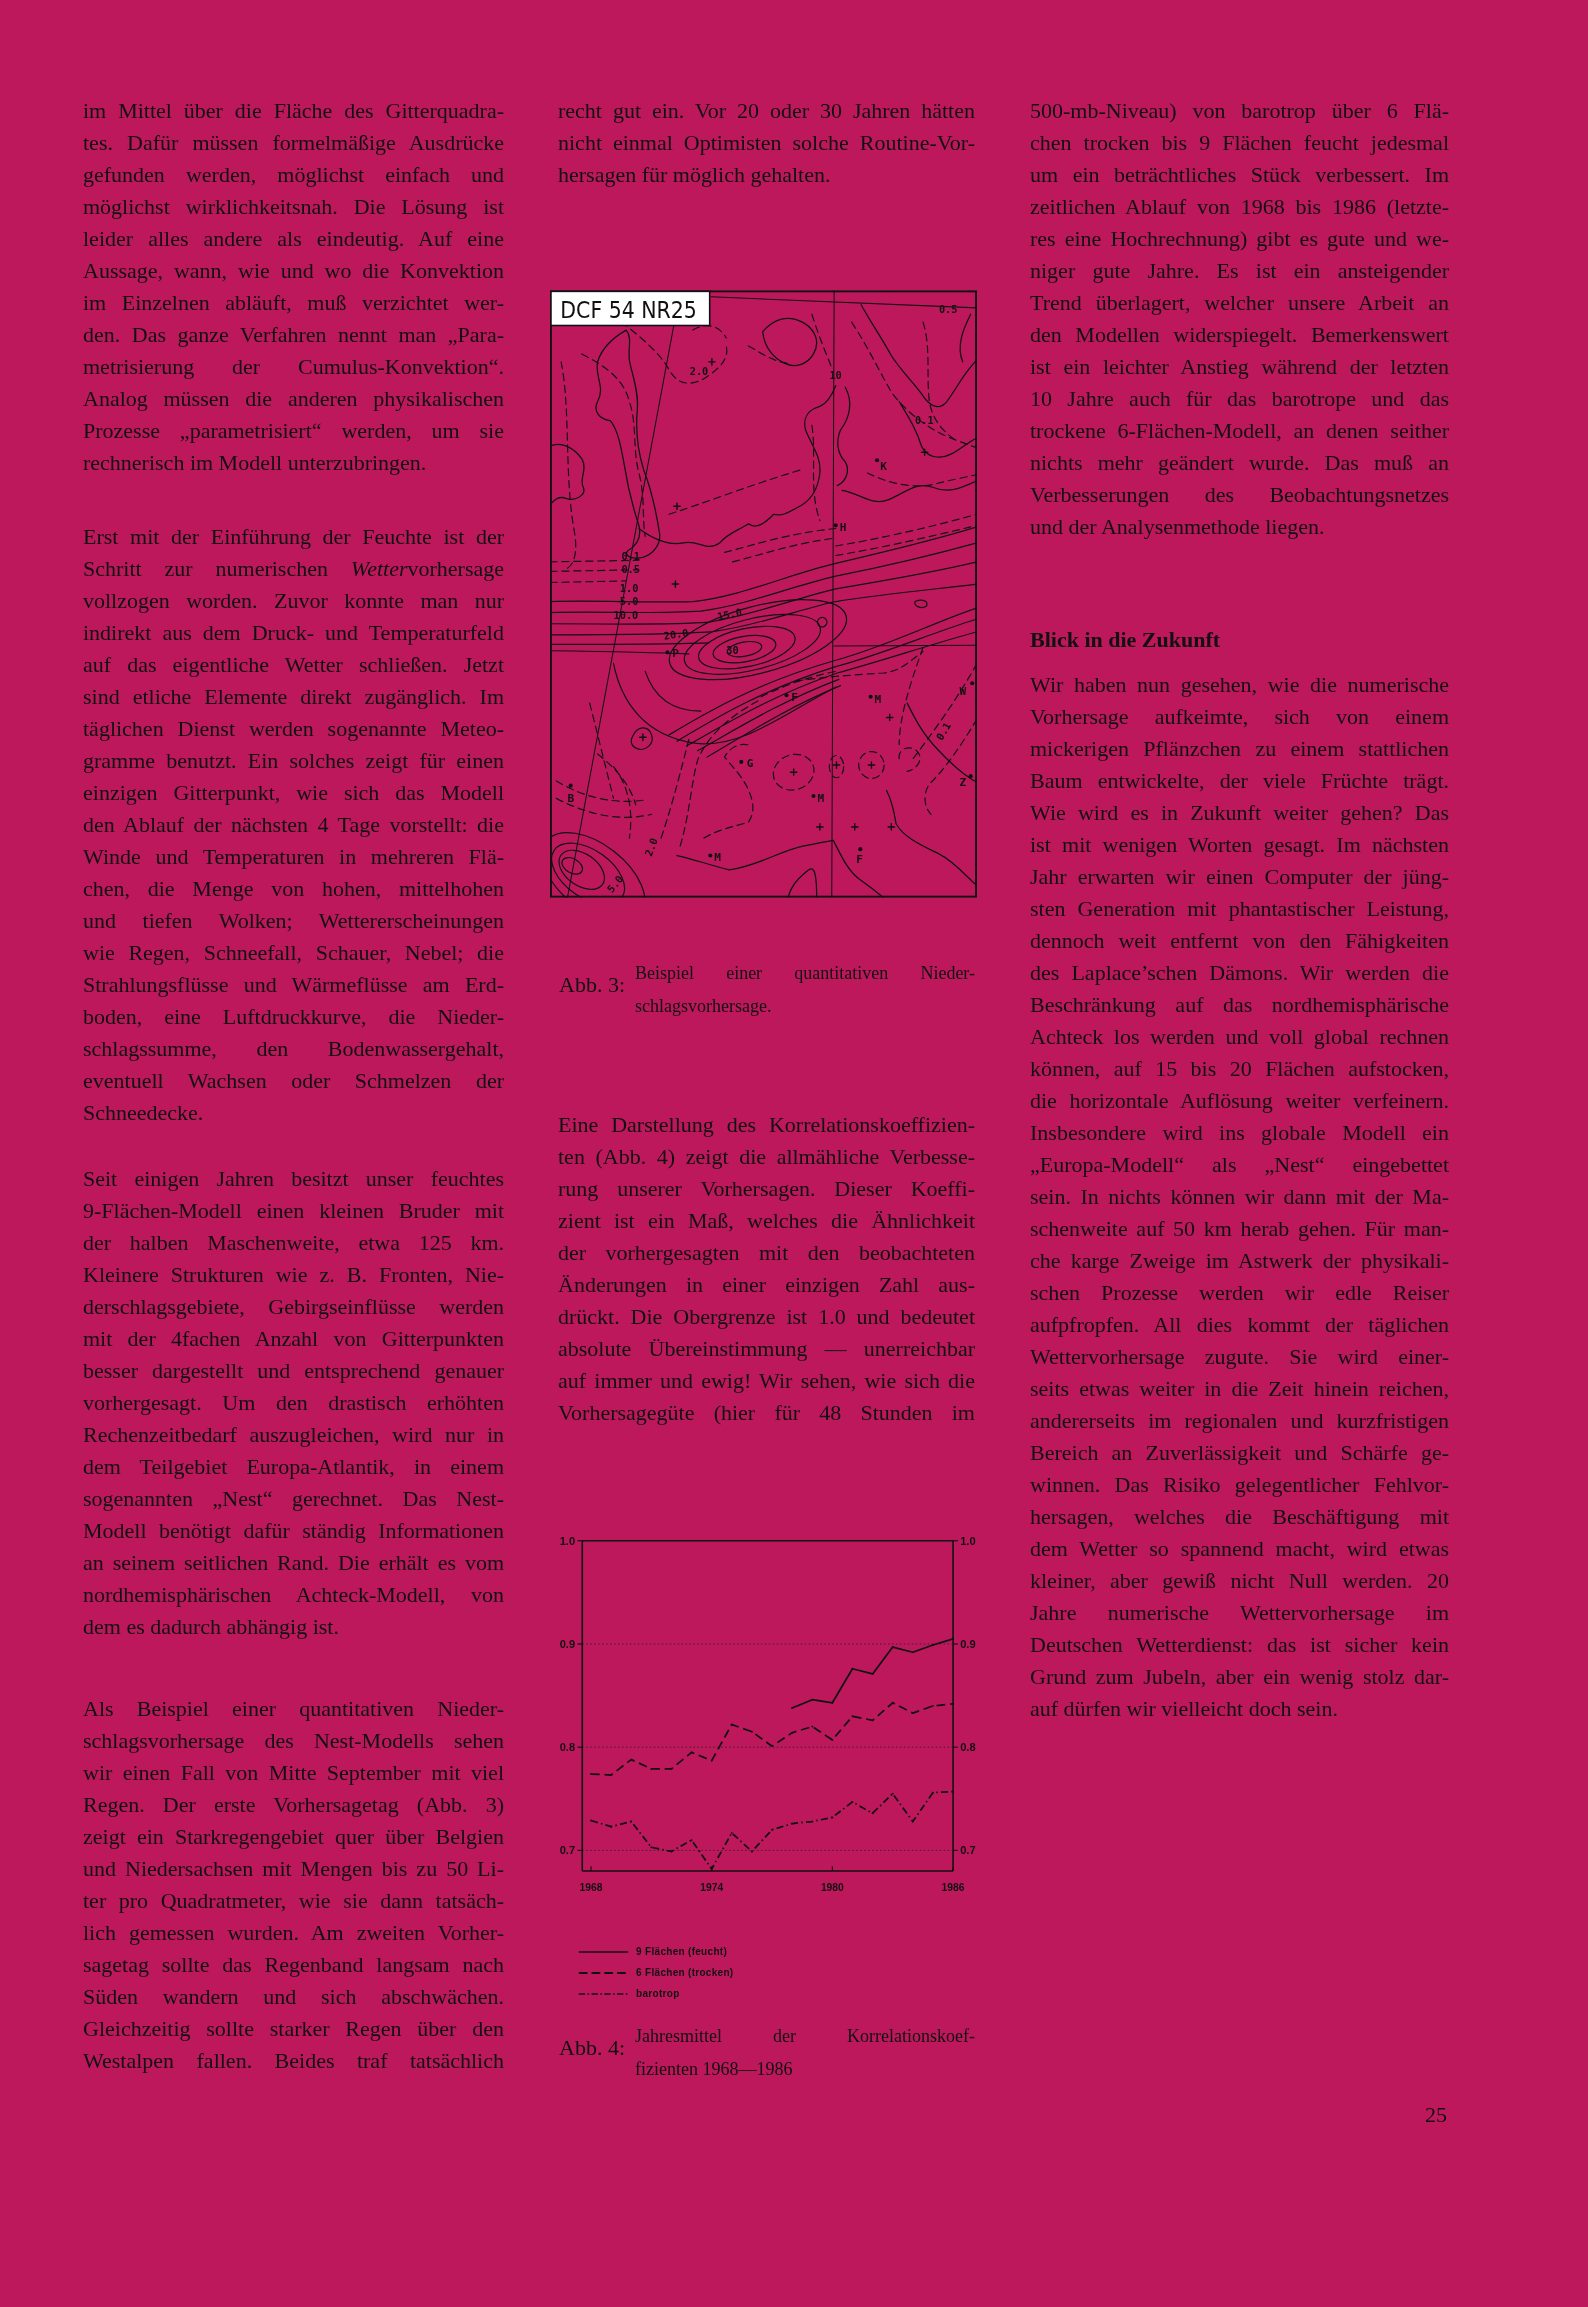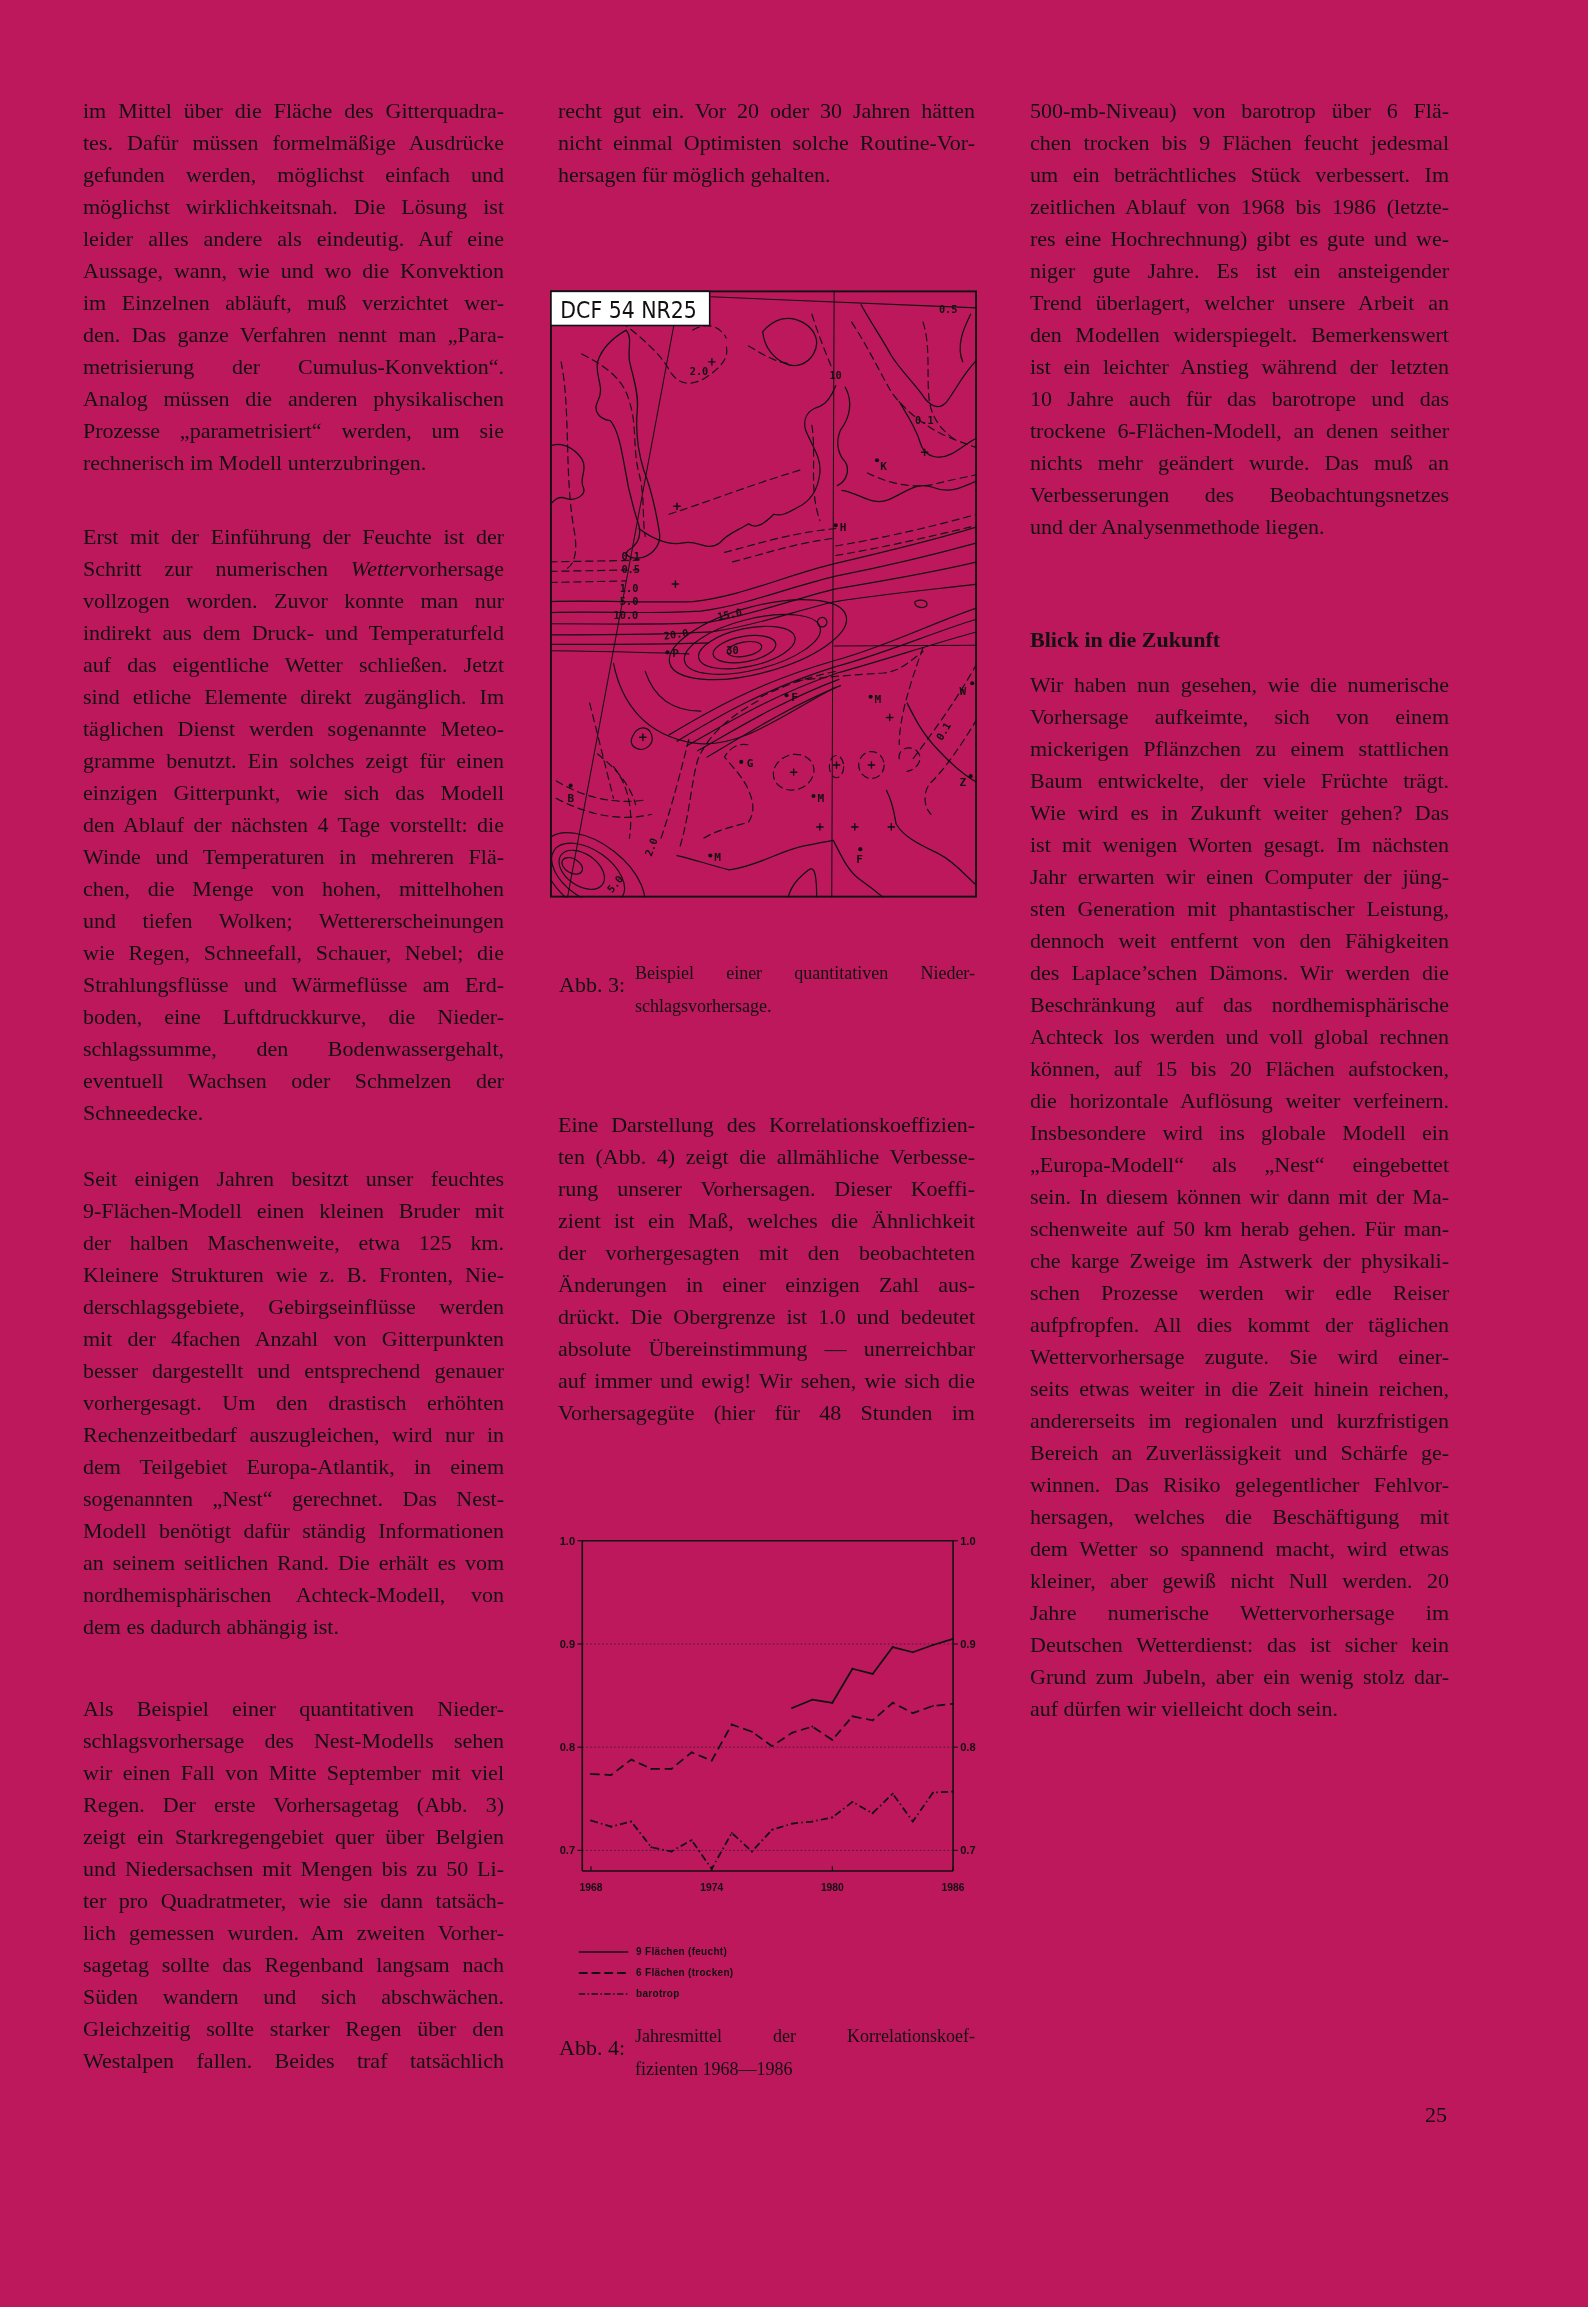--- a/index.html
+++ b/index.html
@@ -429,21 +429,21 @@
       <div class="line">Jahr erwarten wir einen Computer der jüng-</div>
       <div class="line">sten Generation mit phantastischer Leistung,</div>
       <div class="line">dennoch weit entfernt von den Fähigkeiten</div>
       <div class="line">des Laplace’schen Dämons. Wir werden die</div>
       <div class="line">Beschränkung auf das nordhemisphärische</div>
       <div class="line">Achteck los werden und voll global rechnen</div>
       <div class="line">können, auf 15 bis 20 Flächen aufstocken,</div>
       <div class="line">die horizontale Auflösung weiter verfeinern.</div>
       <div class="line">Insbesondere wird ins globale Modell ein</div>
       <div class="line">„Europa-Modell“ als „Nest“ eingebettet</div>
-      <div class="line">sein. In diesem können wir dann mit der Ma-</div>
+      <div class="line">sein. In nichts können wir dann mit der Ma-</div>
       <div class="line">schenweite auf 50 km herab gehen. Für man-</div>
       <div class="line">che karge Zweige im Astwerk der physikali-</div>
       <div class="line">schen Prozesse werden wir edle Reiser</div>
       <div class="line">aufpfropfen. All dies kommt der täglichen</div>
       <div class="line">Wettervorhersage zugute. Sie wird einer-</div>
       <div class="line">seits etwas weiter in die Zeit hinein reichen,</div>
       <div class="line">andererseits im regionalen und kurzfristigen</div>
       <div class="line">Bereich an Zuverlässigkeit und Schärfe ge-</div>
       <div class="line">winnen. Das Risiko gelegentlicher Fehlvor-</div>
       <div class="line">hersagen, welches die Beschäftigung mit</div>

